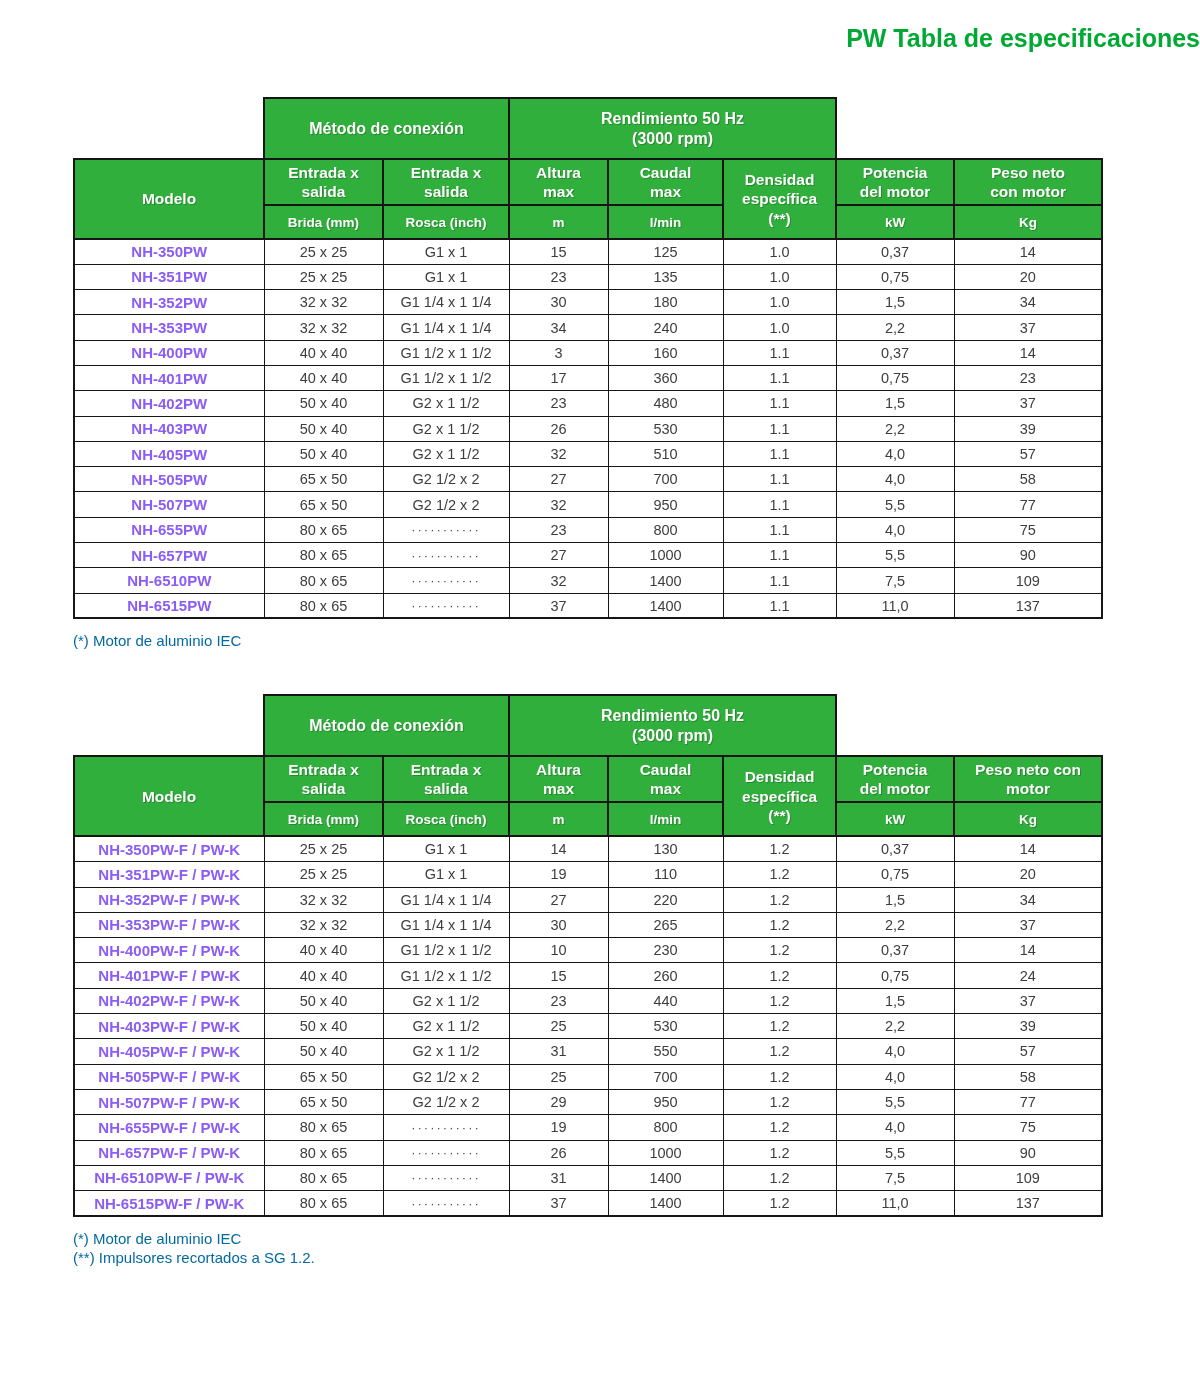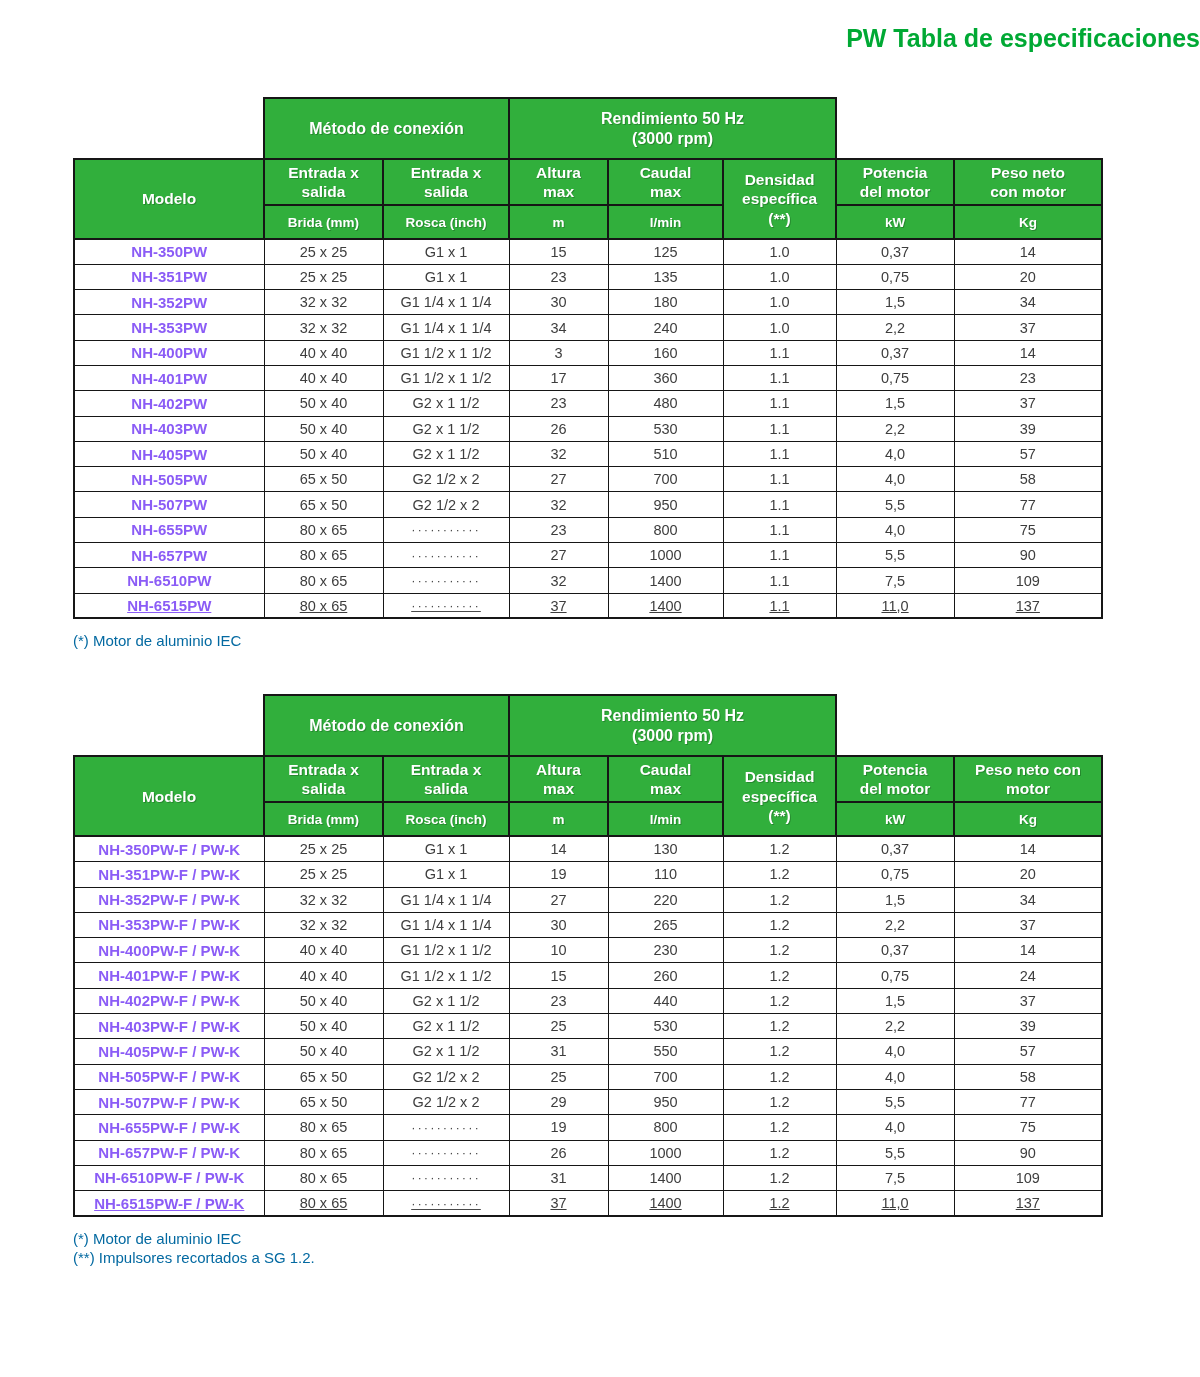--- a/index.html
+++ b/index.html
@@ -56,21 +56,21 @@
     border:1.5px solid var(--border);
     height:25.3px;
     text-align:center;vertical-align:middle;
     font-size:14.5px;color:var(--data-text);
     padding:0 2px;
   }
   tbody td.model{font-weight:bold;color:#8b5cf6;font-size:15px;}
   tbody td.dots{letter-spacing:2px;color:#4a4a4a;font-size:13px;}
   tbody td:first-child, thead th.edge-l{border-left-width:2px;}
   tbody td:last-child, thead th.edge-r{border-right-width:2px;}
-  tbody tr:last-child td{border-bottom-width:2px;text-decoration:underline;}
+  tbody tr:last-child td{border-bottom-width:2px;}
   .footnotes{margin:12px 0 0 73px;}
   .footnotes p{
     margin:0;font-size:15px;line-height:19px;color:#0369a1;
   }
 </style>
 </head>
 <body>
 
 <section>
   <h1 id="title-1" class="section-title">PW Tabla de especificaciones</h1>

